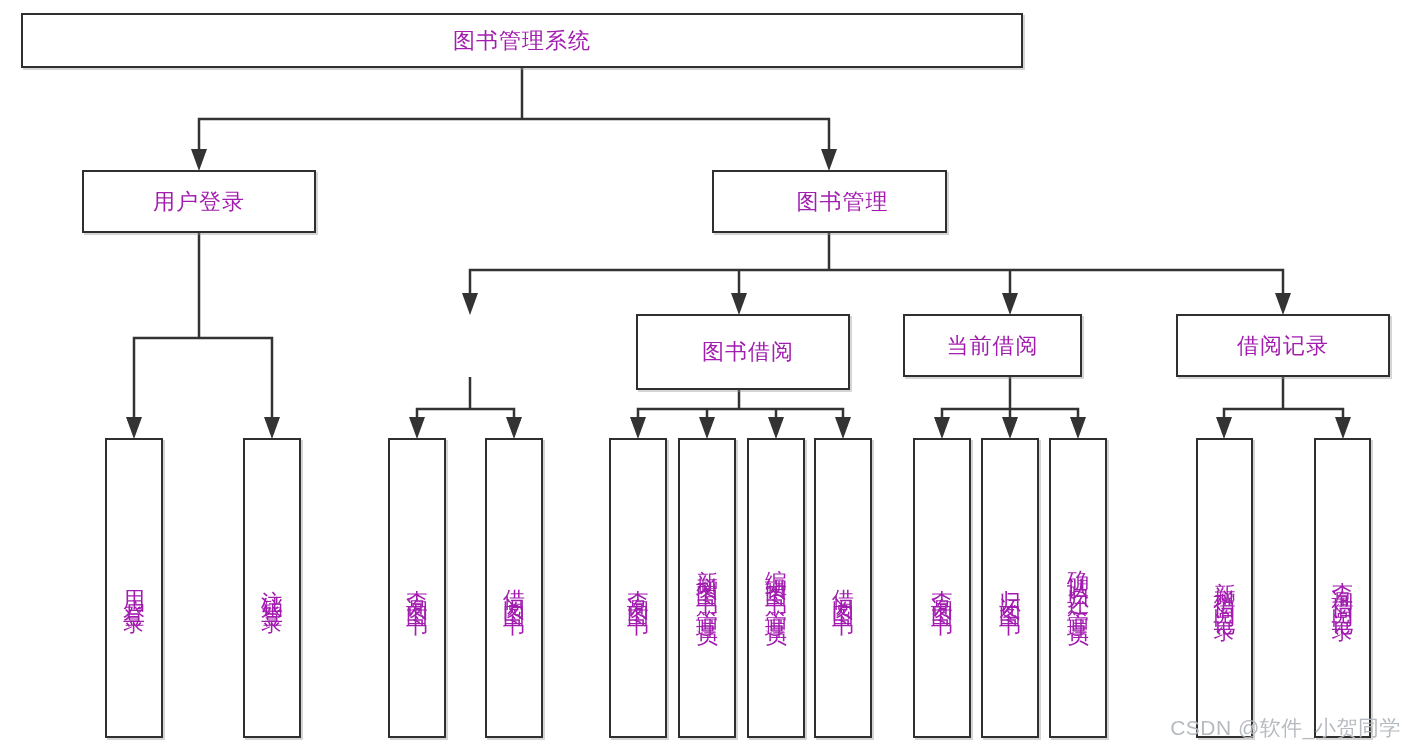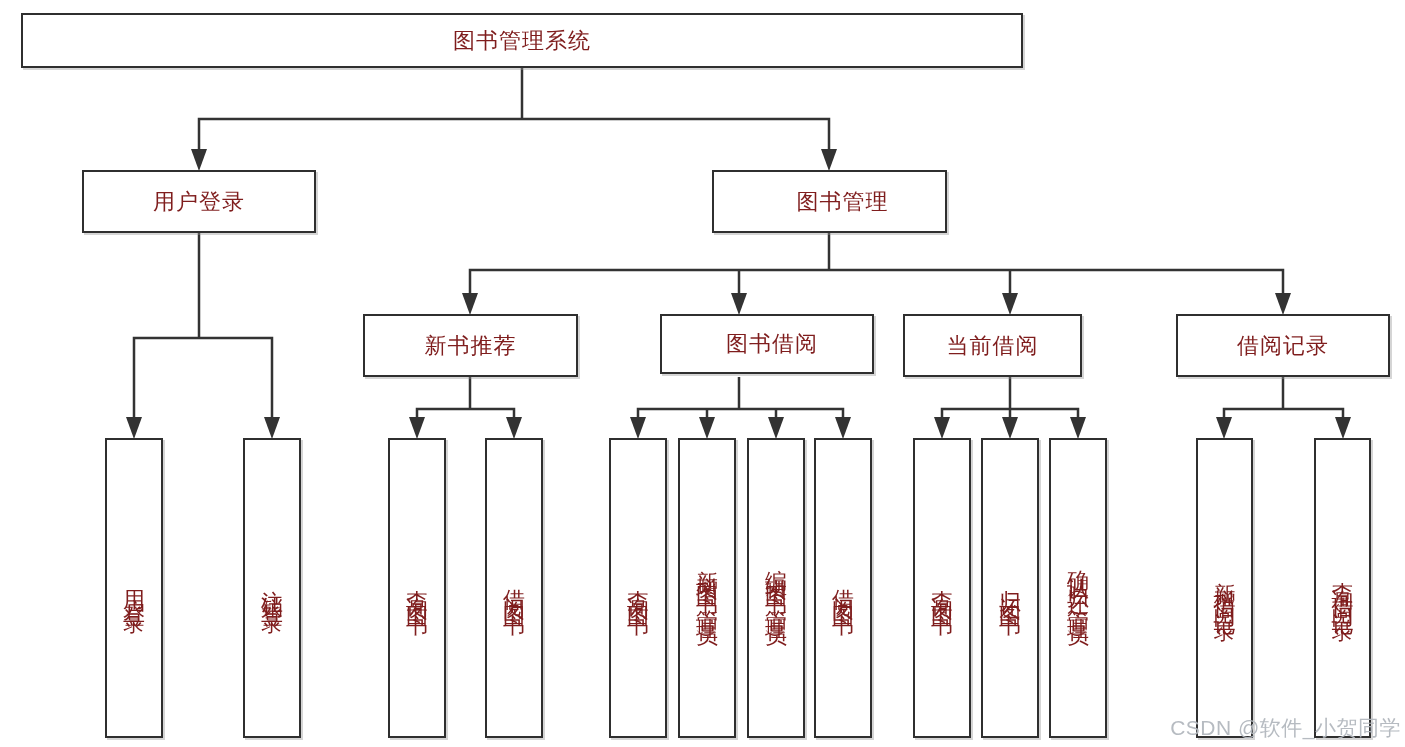--- a/index.html
+++ b/index.html
@@ -25,21 +25,21 @@
   }
   .box {
     position: absolute;
     box-sizing: border-box;
     background: #ffffff;
     border: 2px solid #2f2f2f;
     box-shadow: 2px 2px 0 rgba(150,150,150,0.40);
     display: flex;
     align-items: center;
     justify-content: center;
-    color: #7f1d1d;
+    color: #a21caf;
     z-index: 2;
   }
   .hbox {
     font-size: 22px;
     letter-spacing: 1px;
     white-space: nowrap;
   }
   .vbox {
     writing-mode: vertical-rl;
     text-orientation: mixed;
@@ -115,22 +115,21 @@
       <polygon points="1216,417 1232,417 1224,439"></polygon>
       <polygon points="1335,417 1351,417 1343,439"></polygon>
     </g>
   </svg>
 
   <div class="box hbox" style="left:21px; top:13px; width:1002px; height:55px;">图书管理系统</div>
 
   <div class="box hbox" style="left:82px; top:170px; width:234px; height:63px;">用户登录</div>
   <div class="box hbox" style="left:712px; top:170px; width:235px; height:63px;padding-left:26px;">图书管理</div>
 
-  <div class="box hbox" style="left:363px; top:314px; width:215px; height:63px;">新书推荐</div>
-  <div class="box hbox" style="left:660px; top:314px; width:214px; height:60px;padding-left:10px;">图书借阅</div>
+  <div class="box hbox" style="left:636px; top:314px; width:214px; height:76px;padding-left:10px;">图书借阅</div>
   <div class="box hbox" style="left:903px; top:314px; width:179px; height:63px;">当前借阅</div>
   <div class="box hbox" style="left:1176px; top:314px; width:214px; height:63px;">借阅记录</div>
 
   <div class="box vbox" style="left:105px; top:438px; width:58px; height:300px;">用户登录</div>
   <div class="box vbox" style="left:243px; top:438px; width:58px; height:300px;">注销登录</div>
 
   <div class="box vbox" style="left:388px; top:438px; width:58px; height:300px;">查询图书</div>
   <div class="box vbox" style="left:485px; top:438px; width:58px; height:300px;">借阅图书</div>
 
   <div class="box vbox" style="left:609px; top:438px; width:58px; height:300px;">查询图书</div>

